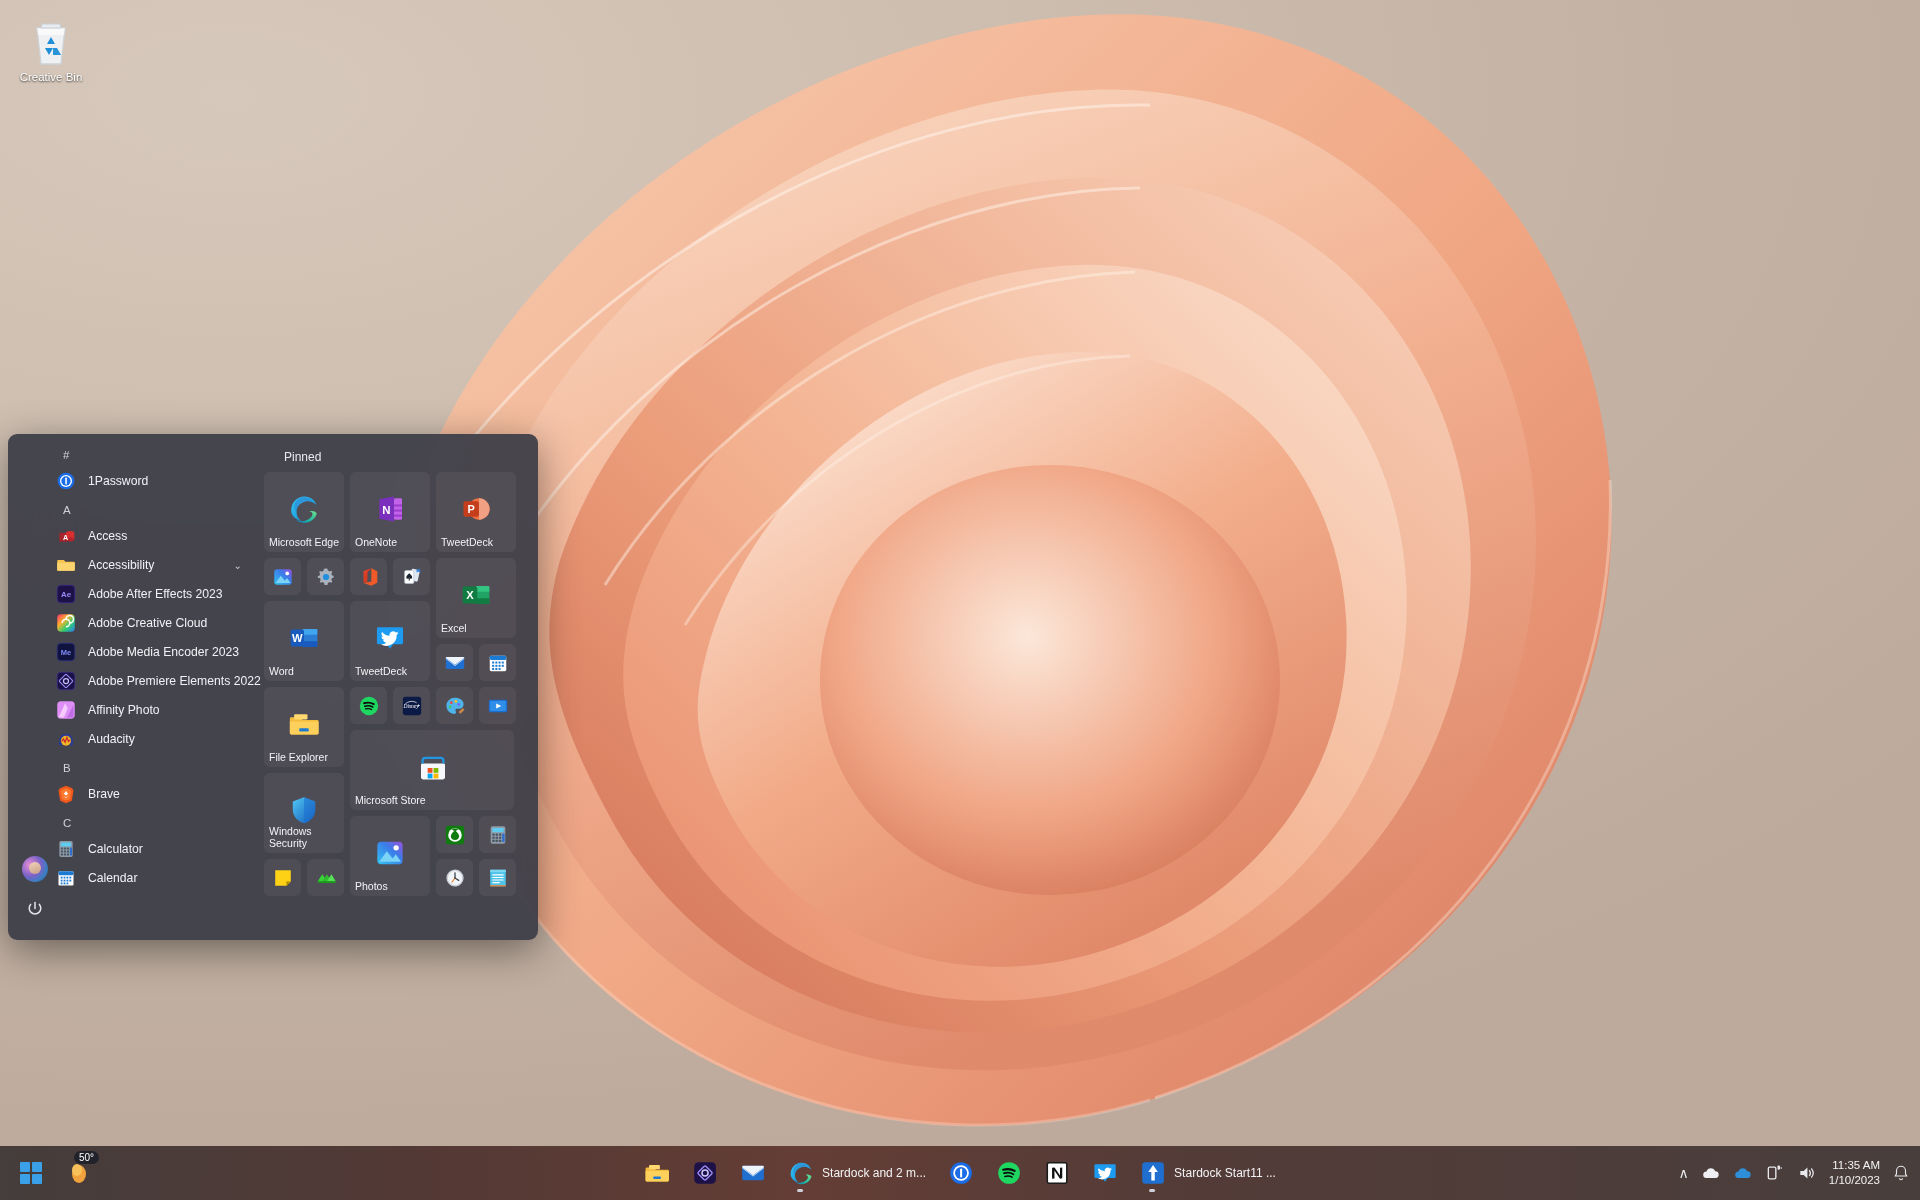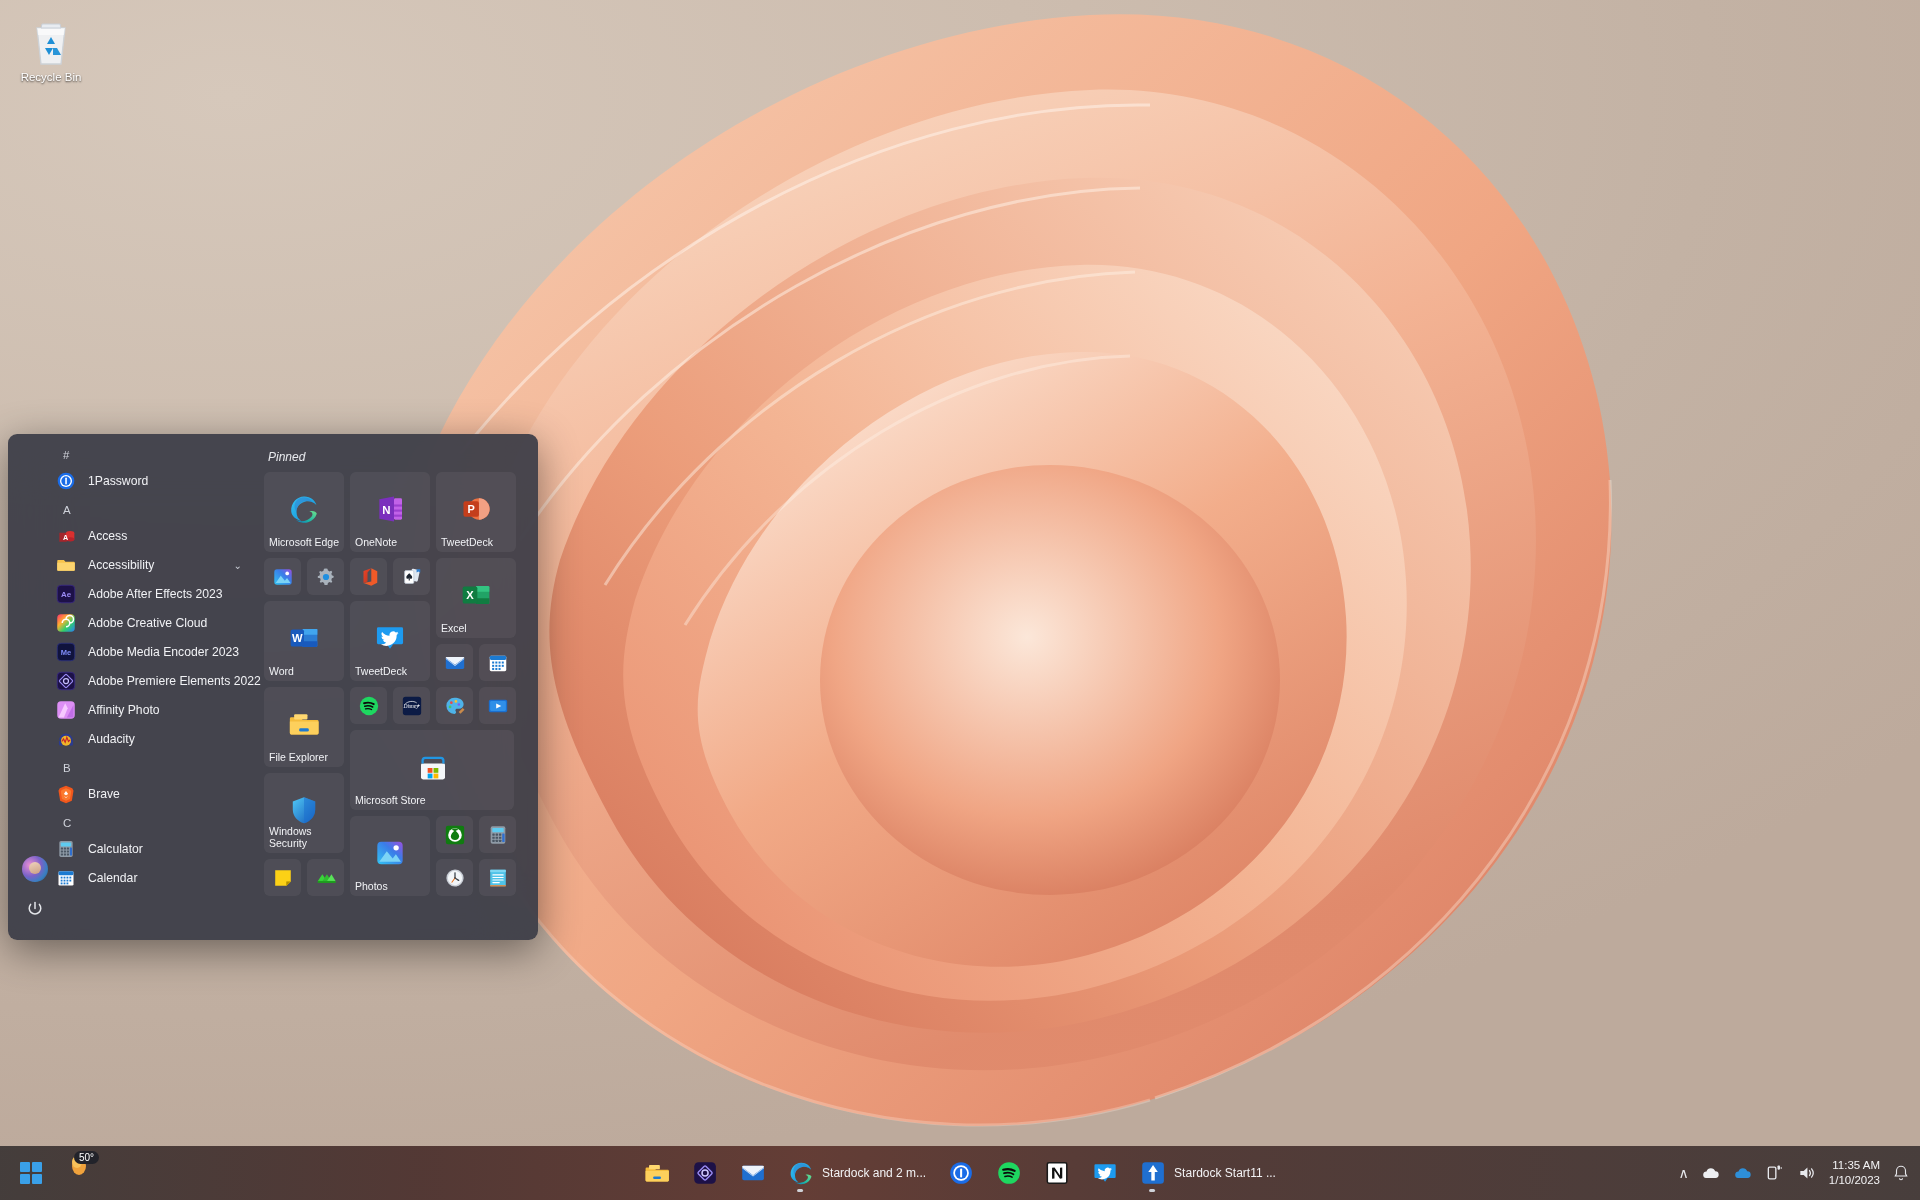--- a/index.html
+++ b/index.html
@@ -42,21 +42,21 @@
   #avatar{position:absolute;left:14px;bottom:58px;width:26px;height:26px;border-radius:50%;
     background:radial-gradient(circle at 30% 35%,#e98ed4,#7a62c8 45%,#3a7fc1 70%,#2b4e7a 100%);
     overflow:hidden;}
   #avatar:after{content:"";position:absolute;left:7px;top:6px;width:12px;height:12px;border-radius:50%;
     background:linear-gradient(160deg,#f0d3bd,#c99f84);}
   #powerbtn{position:absolute;left:16px;bottom:20px;width:22px;height:22px;color:#e4e6ea;font-size:17px;
     display:flex;align-items:center;justify-content:center;}
 
   
   #pinned{width:274px;height:100%;box-sizing:border-box;padding:16px 0 0 0;position:relative;}
-  #pinned-title{color:#e8eaee;font-size:12px;margin:0 0 8px 4px;font-style:italic;}
+  #pinned-title{color:#e8eaee;font-size:12px;margin:0 0 8px 20px;}
   #tilegrid{position:relative;width:262px;height:440px;}
   .tile{position:absolute;background:rgba(255,255,255,.055);border-radius:6px;
     display:flex;flex-direction:column;align-items:center;justify-content:center;cursor:default;}
   .tile.med{width:80px;height:80px;}
   .tile.sm{width:37px;height:37px;}
   .tile.wide{width:164px;height:80px;}
   .tile .tl{color:#f2f3f6;font-size:10.5px;position:absolute;left:5px;bottom:4px;
     text-align:left;line-height:11.5px;max-width:74px;margin-top:12px;}
   .tile.wide .tl{max-width:150px;}
   .tile .ic{position:relative;}
@@ -72,21 +72,21 @@
   #tb-center{position:absolute;left:50%;transform:translateX(-50%);display:flex;align-items:center;gap:10px;text-align:right;}
   #tb-right{position:absolute;right:10px;display:flex;align-items:center;gap:12px;}
   .tbitem{position:relative;display:flex;align-items:center;height:40px;padding:0 6px;border-radius:5px;cursor:default;}
   .tbicon{width:26px;height:26px;position:relative;}
   .tblabel{color:#f3f3f5;font-size:12px;margin-left:8px;white-space:nowrap;}
   .running:after{content:"";position:absolute;left:50%;bottom:1px;transform:translateX(-50%);
     width:6px;height:3px;border-radius:2px;background:#cfd2d8;}
   .runwide:after{left:18px;}
   #clock{color:#f3f3f5;font-size:11.5px;text-align:right;line-height:15px;}
   .sysglyph{color:#e7e8ec;font-size:14px;}
-  #weather{display:flex;align-items:flex-start;position:relative;}
+  #weather{display:flex;align-items:center;position:relative;}
   #weather .badge{position:absolute;left:12px;top:-2px;background:#22232a;color:#fff;border-radius:10px;
      font-size:10px;padding:1px 5px;}
   .winlogo{width:22px;height:22px;display:grid;grid-template-columns:1fr 1fr;grid-template-rows:1fr 1fr;gap:2px;}
   .winlogo i{display:block;background:#3aa0e8;border-radius:1px;}
 </style>
 </head>
 <body>
 
 <div id="wallpaper">
   <div id="flower">
@@ -147,21 +147,21 @@
       <path d="M9 10 L37 10 L33 46 L13 46 Z" fill="#f2f4f7" stroke="#cdd3da" stroke-width="1.3" opacity="0.93"></path>
       <path d="M9 10 L37 10 L36 17 L10 17 Z" fill="#ffffff" opacity="0.6"></path>
       <path d="M14 6 L32 6 L33 10 L13 10 Z" fill="#e8ecf1" stroke="#c8ced6" stroke-width="1"></path>
       <g fill="#1e8fd6">
         <path d="M23 19 L27 26 L19 26 Z"></path>
         <path d="M17 30 L25 30 L21 37 Z"></path>
         <path d="M29 30 L33 37 L25 37 L25 30 Z" opacity="0.95"></path>
       </g>
     </svg>
   </div>
-  <div class="label">Recycle Bin</div>
+  <div class="label">Creative Bin</div>
 </div>
 
 <div id="startmenu">
 
   <div id="applist">
     <div id="applist-scroll">
         <div class="group-letter">#</div>
         <div class="app-row">
           <span class="app-ico"><svg width="20" height="20" viewBox="0 0 24 24">
               <circle cx="12" cy="12" r="10" fill="#1a6ce7"></circle>

